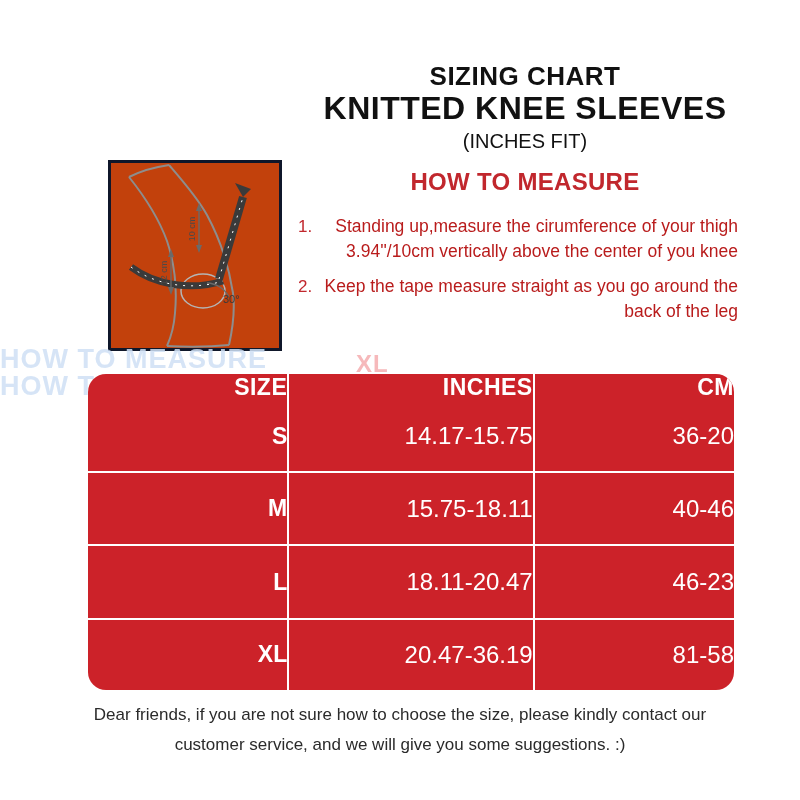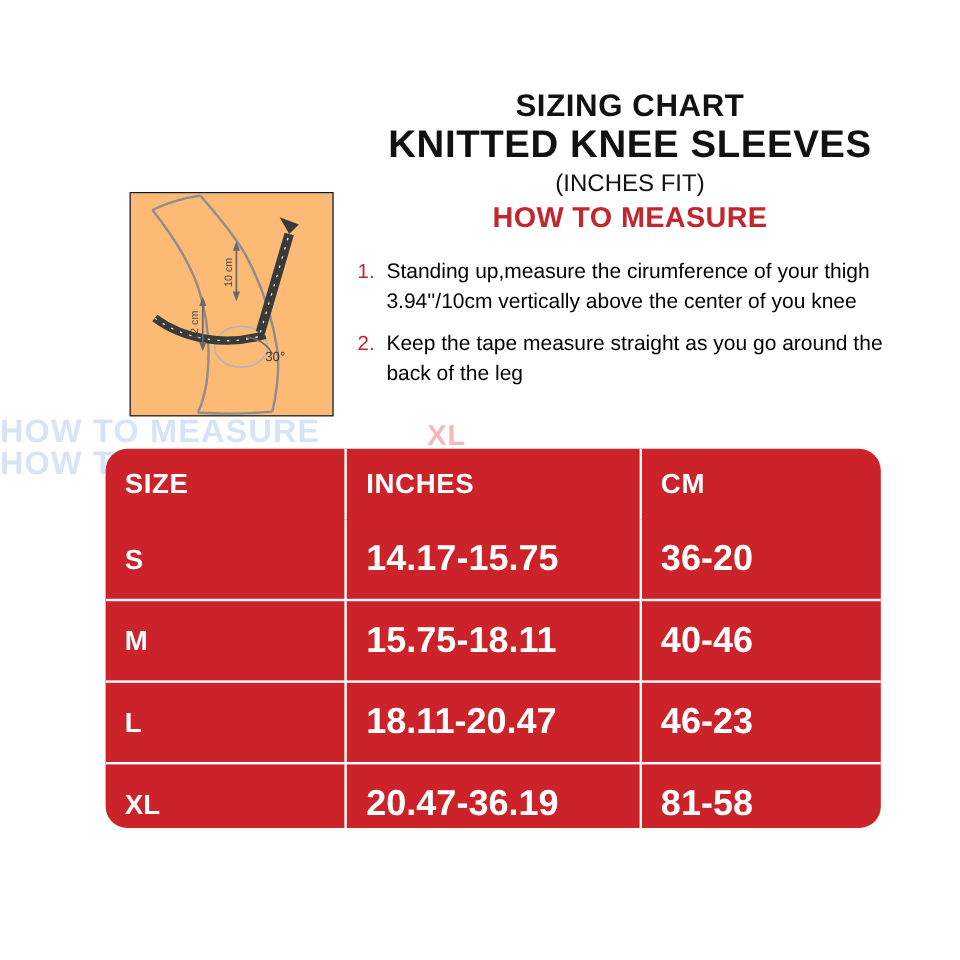--- a/index.html
+++ b/index.html
@@ -16,21 +16,21 @@
   .page {
     position: relative;
     width: 800px;
     height: 800px;
     background: #ffffff;
   }
 
   
   .heading {
     position: absolute;
-    top: 72px;
+    top: 60px;
     left: 290px;
     width: 470px;
     text-align: center;
     color: #111111;
   }
   .heading .line1 {
     font-size: 26px;
     font-weight: bold;
     letter-spacing: 0.5px;
     line-height: 32px;
@@ -74,35 +74,36 @@
   }
   .step-num {
     color: #c1272d;
     font-size: 17px;
     font-weight: normal;
     line-height: 25px;
     width: 24px;
     flex: 0 0 24px;
   }
   .step-text {
-    color: #000000;
+    color: #b91c1c;
     font-size: 17.5px;
     line-height: 25px;
     flex: 1;
+    text-align: right;
   }
 
   
   .illustration {
     position: absolute;
     left: 108px;
     top: 160px;
     width: 168px;
     height: 185px;
-    border: 1px solid #0f172a;
-    background: #fdba74;
+    border: 3px solid #0f172a;
+    background: #c2410c;
     overflow: hidden;
   }
   .illustration svg {
     display: block;
   }
 
   
   .watermark {
     position: absolute;
     left: 0px;
@@ -142,46 +143,46 @@
   }
   table.size-table {
     width: 100%;
     height: 100%;
     border-collapse: collapse;
     table-layout: fixed;
   }
   table.size-table th,
   table.size-table td {
     color: #ffffff;
-    text-align: left;
+    text-align: right;
     vertical-align: middle;
     border-right: 2px solid #ffffff;
     border-bottom: 2px solid #ffffff;
-    padding: 16px;
+    padding: 0;
   }
   table.size-table tr:last-child th,
   table.size-table tr:last-child td {
     border-bottom: none;
   }
   table.size-table th:last-child,
   table.size-table td:last-child {
     border-right: none;
   }
   table.size-table th {
     font-size: 23px;
     font-weight: bold;
     letter-spacing: 0.5px;
   }
   table.size-table td.size-cell {
     font-size: 23px;
     font-weight: bold;
   }
   table.size-table td.val-cell {
-    font-size: 30px;
-    font-weight: bold;
+    font-size: 24px;
+    font-weight: normal;
     margin-left: 20px;
   }
   col.c1 { width: 31%; }
   col.c2 { width: 38%; }
   col.c3 { width: 31%; }
 
   
   .footer {
     position: absolute;
     left: 70px;
@@ -288,14 +289,15 @@
         </tr>
         <tr>
           <td class="size-cell">XL</td>
           <td class="val-cell">20.47-36.19</td>
           <td class="val-cell">81-58</td>
         </tr>
       </tbody>
     </table>
   </div>
 
+  <div class="footer">Dear friends, if you are not sure how to choose the size, please kindly contact our customer service, and we will give you some suggestions. :)</div>
 
 </div>
 
 </body></html>

